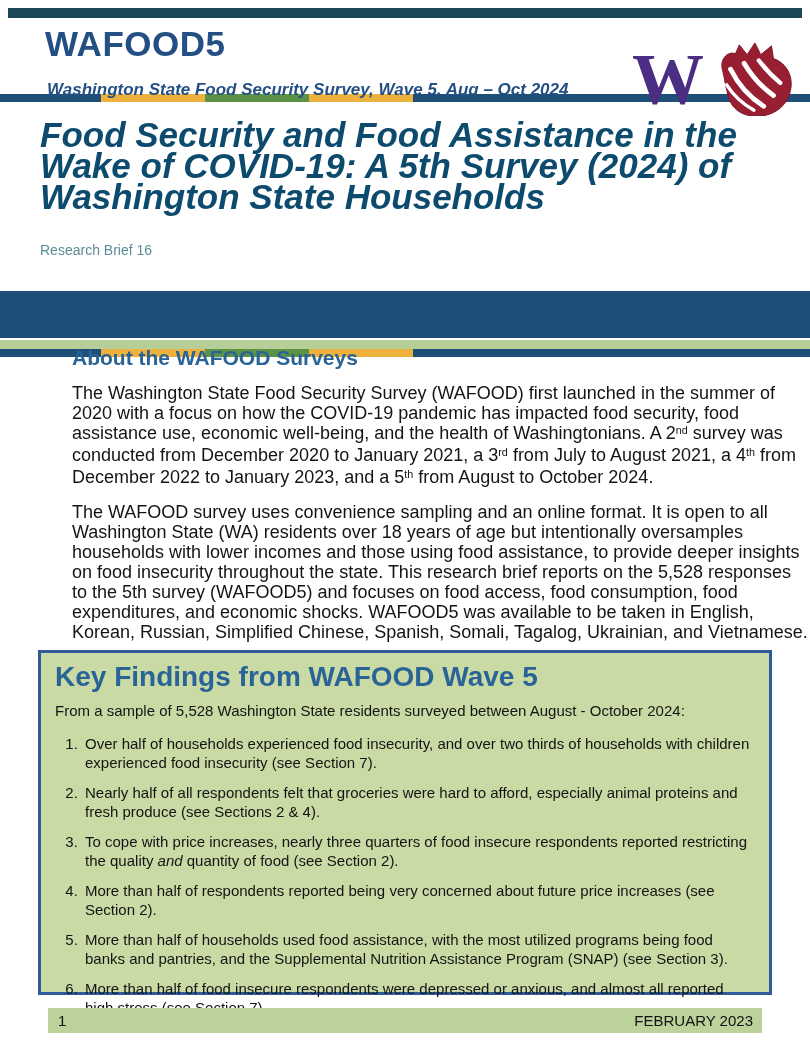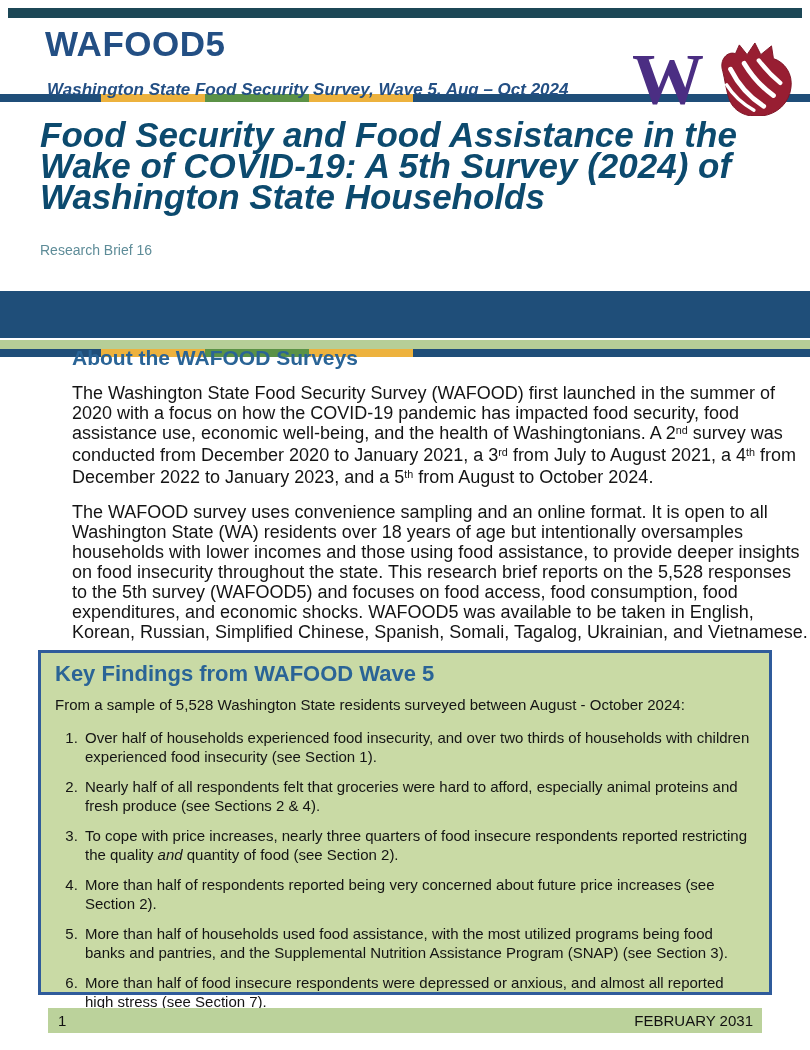--- a/index.html
+++ b/index.html
@@ -36,21 +36,21 @@
   .navy-band { position:absolute; top:291px; left:0; width:810px; height:47px; background:#1F4E79; }
   .green-strip { position:absolute; top:340px; left:0; width:810px; height:9px; background:#B6CE97; }
   .rule2 { position:absolute; top:349px; left:0; }
   .about { position:absolute; top:346px; left:40px; width:738px;margin-left:32px; }
   .about h2 { font-size:21px; font-weight:bold; color:#2A6496; }
   .about p { margin-top:13px; font-size:18px; line-height:20px; color:#141414; }
   .kf-box {
     position:absolute; top:650px; left:38px; width:734px; height:345px;
     background:#C9DAA5; border:3px solid #2F5B9B; padding:8px 14px 10px 14px;
   }
-  .kf-box h2 { font-size:22px; font-weight:bold; color:#2A6496; }
+  .kf-box h2 { font-size:28px; font-weight:bold; color:#2A6496; }
   .kf-intro { margin-top:8px; font-size:15px; line-height:19px; color:#141414; }
   .kf-list { margin-top:14px; padding-left:27px; }
   .kf-list li { font-size:15px; line-height:19px; color:#141414; margin-bottom:11px; padding-left:3px; }
   .footer-bar {
     position:absolute; top:1008px; left:48px; width:714px; height:25px;
     background:#BBD29B; display:flex; align-items:center; justify-content:space-between;
     padding:0 9px 0 10px; font-size:15px; color:#111;
   }
   sup { font-size:60%; vertical-align:baseline; position:relative; top:-0.45em; }
 </style>
@@ -103,27 +103,27 @@
   <section class="about">
     <h2>About the WAFOOD Surveys</h2>
     <p><span>The Washington State Food Security Survey (WAFOOD) first launched in the summer of 2020 with a focus on how the COVID-19 pandemic has impacted food security, food assistance use, economic well-being, and the health of Washingtonians. A 2</span><sup>nd</sup><span> survey was conducted from December 2020 to January 2021, a 3</span><sup>rd</sup><span> from July to August 2021, a 4</span><sup>th</sup><span> from December 2022 to January 2023, and a 5</span><sup>th</sup><span> from August to October 2024.</span></p>
     <p>The WAFOOD survey uses convenience sampling and an online format. It is open to all Washington State (WA) residents over 18 years of age but intentionally oversamples households with lower incomes and those using food assistance, to provide deeper insights on food insecurity throughout the state. This research brief reports on the 5,528 responses to the 5th survey (WAFOOD5) and focuses on food access, food consumption, food expenditures, and economic shocks. WAFOOD5 was available to be taken in English, Korean, Russian, Simplified Chinese, Spanish, Somali, Tagalog, Ukrainian, and Vietnamese.</p>
   </section>
 
   <section class="kf-box">
     <h2>Key Findings from WAFOOD Wave 5</h2>
     <div class="kf-intro">From a sample of 5,528 Washington State residents surveyed between August - October 2024:</div>
     <ol class="kf-list">
-      <li><span>Over half of households experienced food insecurity, and over two thirds of households with children experienced food insecurity (see Section 1).</span></li>
+      <li><span>Over half of households experienced food insecurity, and over two thirds of households with children experienced food insecurity (see Section 7).</span></li>
       <li><span>Nearly half of all respondents felt that groceries were hard to afford, especially animal proteins and fresh produce (see Sections 2 &amp; 4).</span></li>
       <li><span>To cope with price increases, nearly three quarters of food insecure respondents reported restricting the quality </span><span style="font-style: italic;">and</span><span> quantity of food (see Section 2).</span></li>
       <li><span>More than half of respondents reported being </span><span style="">very concerned</span><span> about future price increases (see Section 2).</span></li>
       <li><span>More than half of households used food assistance, with the most utilized programs being food banks and pantries, and the Supplemental Nutrition Assistance Program (SNAP) (see Section 3).</span></li>
       <li><span>More than half of food insecure respondents were depressed or anxious, and almost all reported high stress (see Section 7).</span></li>
     </ol>
   </section>
 
   <div class="footer-bar">
     <span>1</span>
-    <span>FEBRUARY 2031</span>
+    <span>FEBRUARY 2023</span>
   </div>
 
 </div>
 
 </body></html>

